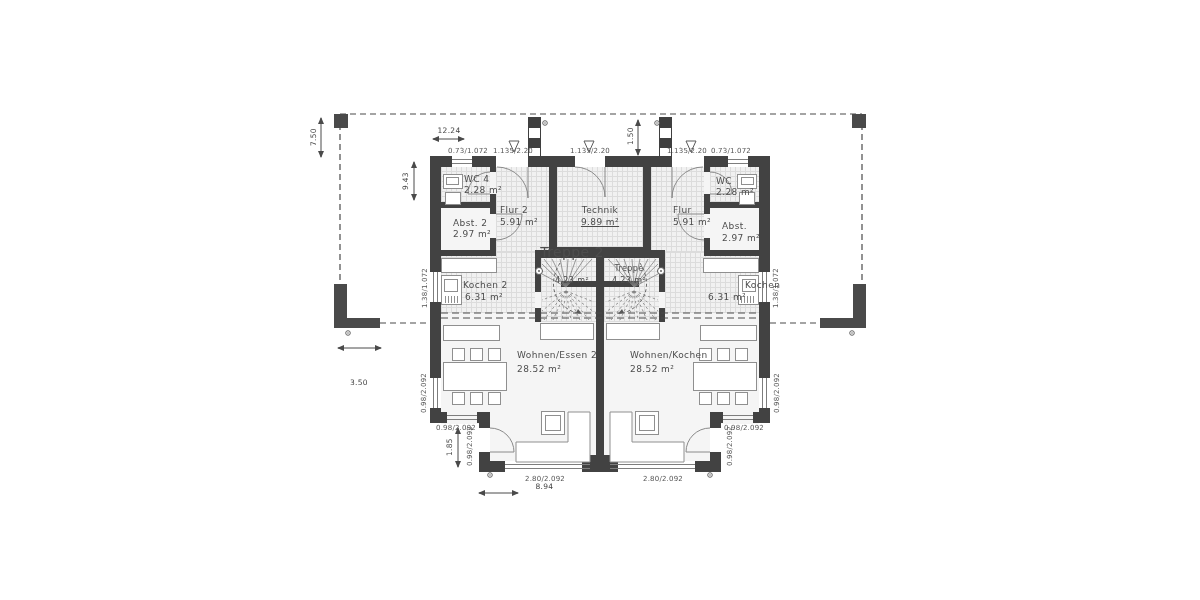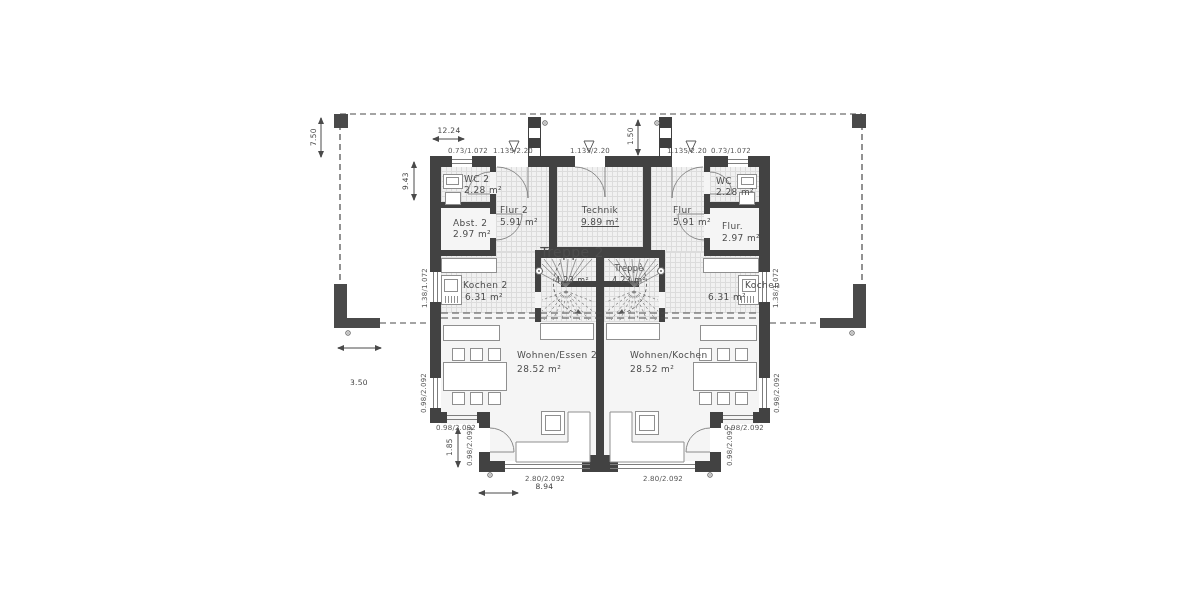--- a/index.html
+++ b/index.html
@@ -243,33 +243,33 @@
     <g fill="#555">
       <circle cx="545" cy="123" r="0.7"></circle>
         <circle cx="657" cy="123" r="0.7"></circle>
       <circle cx="348" cy="333" r="0.7"></circle>
         <circle cx="852" cy="333" r="0.7"></circle>
       <circle cx="490" cy="475" r="0.7"></circle>
         <circle cx="710" cy="475" r="0.7"></circle>
     </g>
   </svg>
 
-  <div class="lbl la room" style="left:464px;top:179px;">WC 2</div>
+  <div class="lbl la room" style="left:464px;top:179px;">WC 4</div>
   <div class="lbl la room" style="left:464px;top:190px;">2.28 m²</div>
   <div class="lbl la room" style="left:453px;top:223px;">Abst. 2</div>
   <div class="lbl la room" style="left:453px;top:234px;">2.97 m²</div>
   <div class="lbl la room" style="left:500px;top:210px;">Flur 2</div>
   <div class="lbl la room" style="left:500px;top:222px;">5.91 m²</div>
   <div class="lbl room" style="left:600px;top:210px;">Technik</div>
   <div class="lbl room" style="left:600px;top:222px;text-decoration:underline;">9.89 m²</div>
   <div class="lbl la room" style="left:673px;top:210px;">Flur</div>
   <div class="lbl la room" style="left:673px;top:222px;">5.91 m²</div>
   <div class="lbl la room" style="left:716px;top:181px;">WC</div>
   <div class="lbl la room" style="left:716px;top:192px;">2.28 m²</div>
-  <div class="lbl la room" style="left:722px;top:226px;">Flur.</div>
+  <div class="lbl la room" style="left:722px;top:226px;">Abst.</div>
   <div class="lbl la room" style="left:722px;top:238px;">2.97 m²</div>
   <div class="lbl la room" style="left:463px;top:285px;">Kochen 2</div>
   <div class="lbl la room" style="left:465px;top:297px;">6.31 m²</div>
   <div class="lbl la room" style="left:710px;top:285px;margin-left:35px;">Kochen</div>
   <div class="lbl la room" style="left:708px;top:297px;">6.31 m²</div>
   <div class="lbl room" style="left:572px;top:252px;font-size:14px;">Treppe 2</div>
   <div class="lbl room" style="left:572px;top:280px;font-size:8px;">4.23 m²</div>
   <div class="lbl room" style="left:629px;top:268px;font-size:8px;">Treppe</div>
   <div class="lbl room" style="left:629px;top:280px;font-size:8px;">4.23 m²</div>
   <div class="lbl la room" style="left:517px;top:355px;">Wohnen/Essen 2</div>

